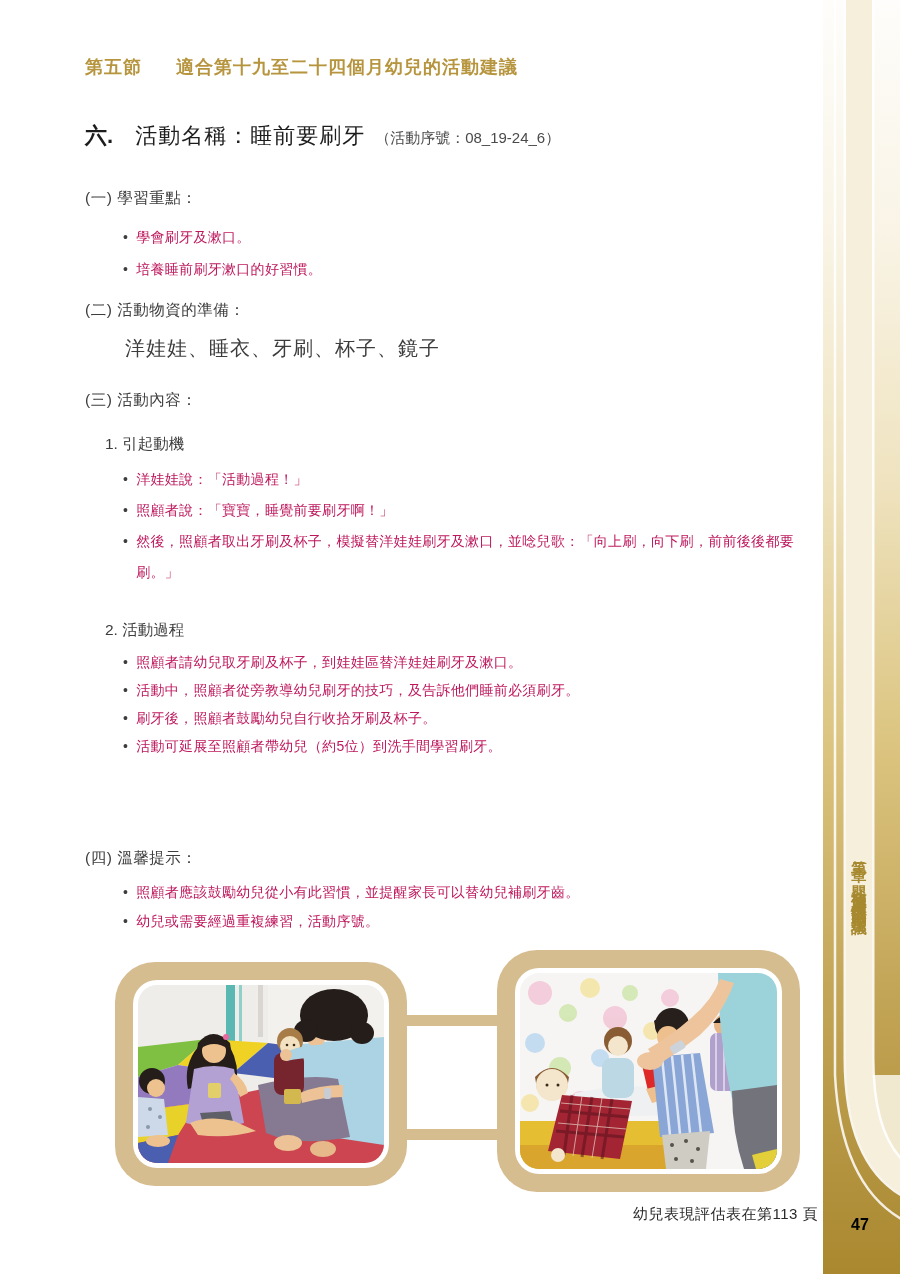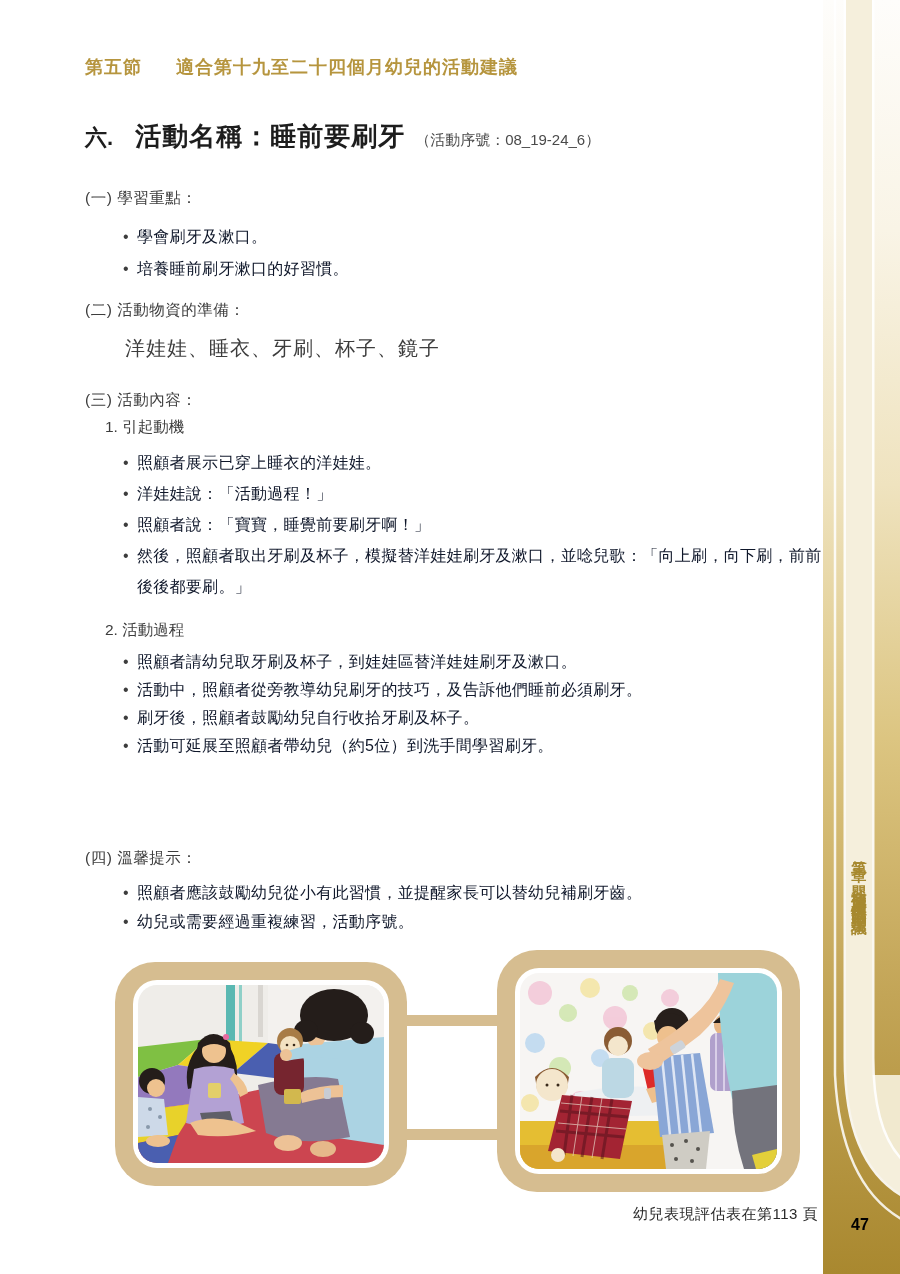--- a/index.html
+++ b/index.html
@@ -6,36 +6,36 @@
   .page{
     position:relative;width:900px;height:1274px;background:#ffffff;overflow:hidden;
     font-family:"Liberation Sans","DejaVu Sans",sans-serif;color:#3d3d3d;
   }
   
   .sec-header{position:absolute;top:55px;left:85px;display:flex;gap:34px;
     font-size:18px;font-weight:700;color:#b6953e;letter-spacing:1px;}
   
   .activity-title{position:absolute;top:119px;left:85px;display:flex;align-items:baseline;}
   .activity-num{font-size:22px;font-weight:700;color:#1d1d1d;margin-right:22px;}
-  .activity-name{font-size:26px;font-weight:700;color:#1d1d1d;letter-spacing:1px;}
+  .activity-name{font-size:22px;font-weight:400;color:#1d1d1d;letter-spacing:1px;}
   .activity-serial{font-size:15px;color:#4a4a4a;margin-left:10px;margin-top:10px;}
   
   .sec{position:absolute;left:85px;}
   .sec-label{font-size:15.5px;line-height:20px;color:#3d3d3d;letter-spacing:0.5px;}
   ul.bullets{list-style:none;margin:0;padding:0 0 0 38px;}
-  ul.bullets li{display:flex;font-size:16px;letter-spacing:0.3px;color:#0f172a;}
+  ul.bullets li{display:flex;font-size:14px;letter-spacing:0.3px;color:#be185d;}
   ul.bullets li::before{content:"\2022";margin-right:8px;color:#3d3d3d;}
   ul.bullets li span{flex:1;}
   #sec1{top:188px;} #sec1 ul{margin-top:13px;} #sec1 li{line-height:32px;}
   #sec2{top:300px;}
   .plain-line{font-size:20px;line-height:32px;letter-spacing:1px;padding-left:40px;margin-top:12px;color:#3d3d3d;}
   #sec3{top:390px;}
   .subsec{position:absolute;left:105px;}
   .subsec-title{font-size:15.5px;line-height:20px;color:#3d3d3d;}
-  #sub1{top:417px;} #sub1 ul{margin-top:10px;padding-left:18px;max-width:700px;} #sub1 li{line-height:31px;}
+  #sub1{top:434px;} #sub1 ul{margin-top:10px;padding-left:18px;max-width:700px;} #sub1 li{line-height:31px;}
   #sub2{top:620px;} #sub2 ul{margin-top:8px;padding-left:18px;} #sub2 li{line-height:28px;}
   #sub3{top:790px;} #sub3 ul{margin-top:8px;padding-left:18px;} #sub3 li{line-height:29px;}
   #sec4{top:848px;} #sec4 ul{margin-top:10px;} #sec4 li{line-height:29px;}
   
   .photo-frame{position:absolute;background:#d6bd90;border-radius:40px;padding:18px;z-index:2;}
   .photo-inner{background:#ffffff;border-radius:24px;padding:5px;width:100%;height:100%;box-sizing:border-box;}
   .photo-inner svg{display:block;border-radius:19px;}
   #photo1{left:115px;top:962px;width:292px;height:224px;box-sizing:border-box;}
   #photo2{left:497px;top:950px;width:303px;height:242px;box-sizing:border-box;}
   .connector{position:absolute;background:#d6bd90;height:11px;z-index:1;}
@@ -85,23 +85,20 @@
     <div class="plain-line">洋娃娃、睡衣、牙刷、杯子、鏡子</div>
   </div>
 
   <div class="sec" id="sec3">
     <div class="sec-label">(三) 活動內容：</div>
   </div>
 
   <div class="subsec" id="sub1">
     <div class="subsec-title">1. 引起動機</div>
     <ul class="bullets">
-      <li>
-          <span>照顧者展示已穿上睡衣的洋娃娃。</span>
-        </li>
       <li>
           <span>洋娃娃說：「活動過程！」</span>
         </li>
       <li>
           <span>照顧者說：「寶寶，睡覺前要刷牙啊！」</span>
         </li>
       <li>
           <span>然後，照顧者取出牙刷及杯子，模擬替洋娃娃刷牙及漱口，並唸兒歌：「向上刷，向下刷，前前後後都要刷。」</span>
         </li>
     </ul>

